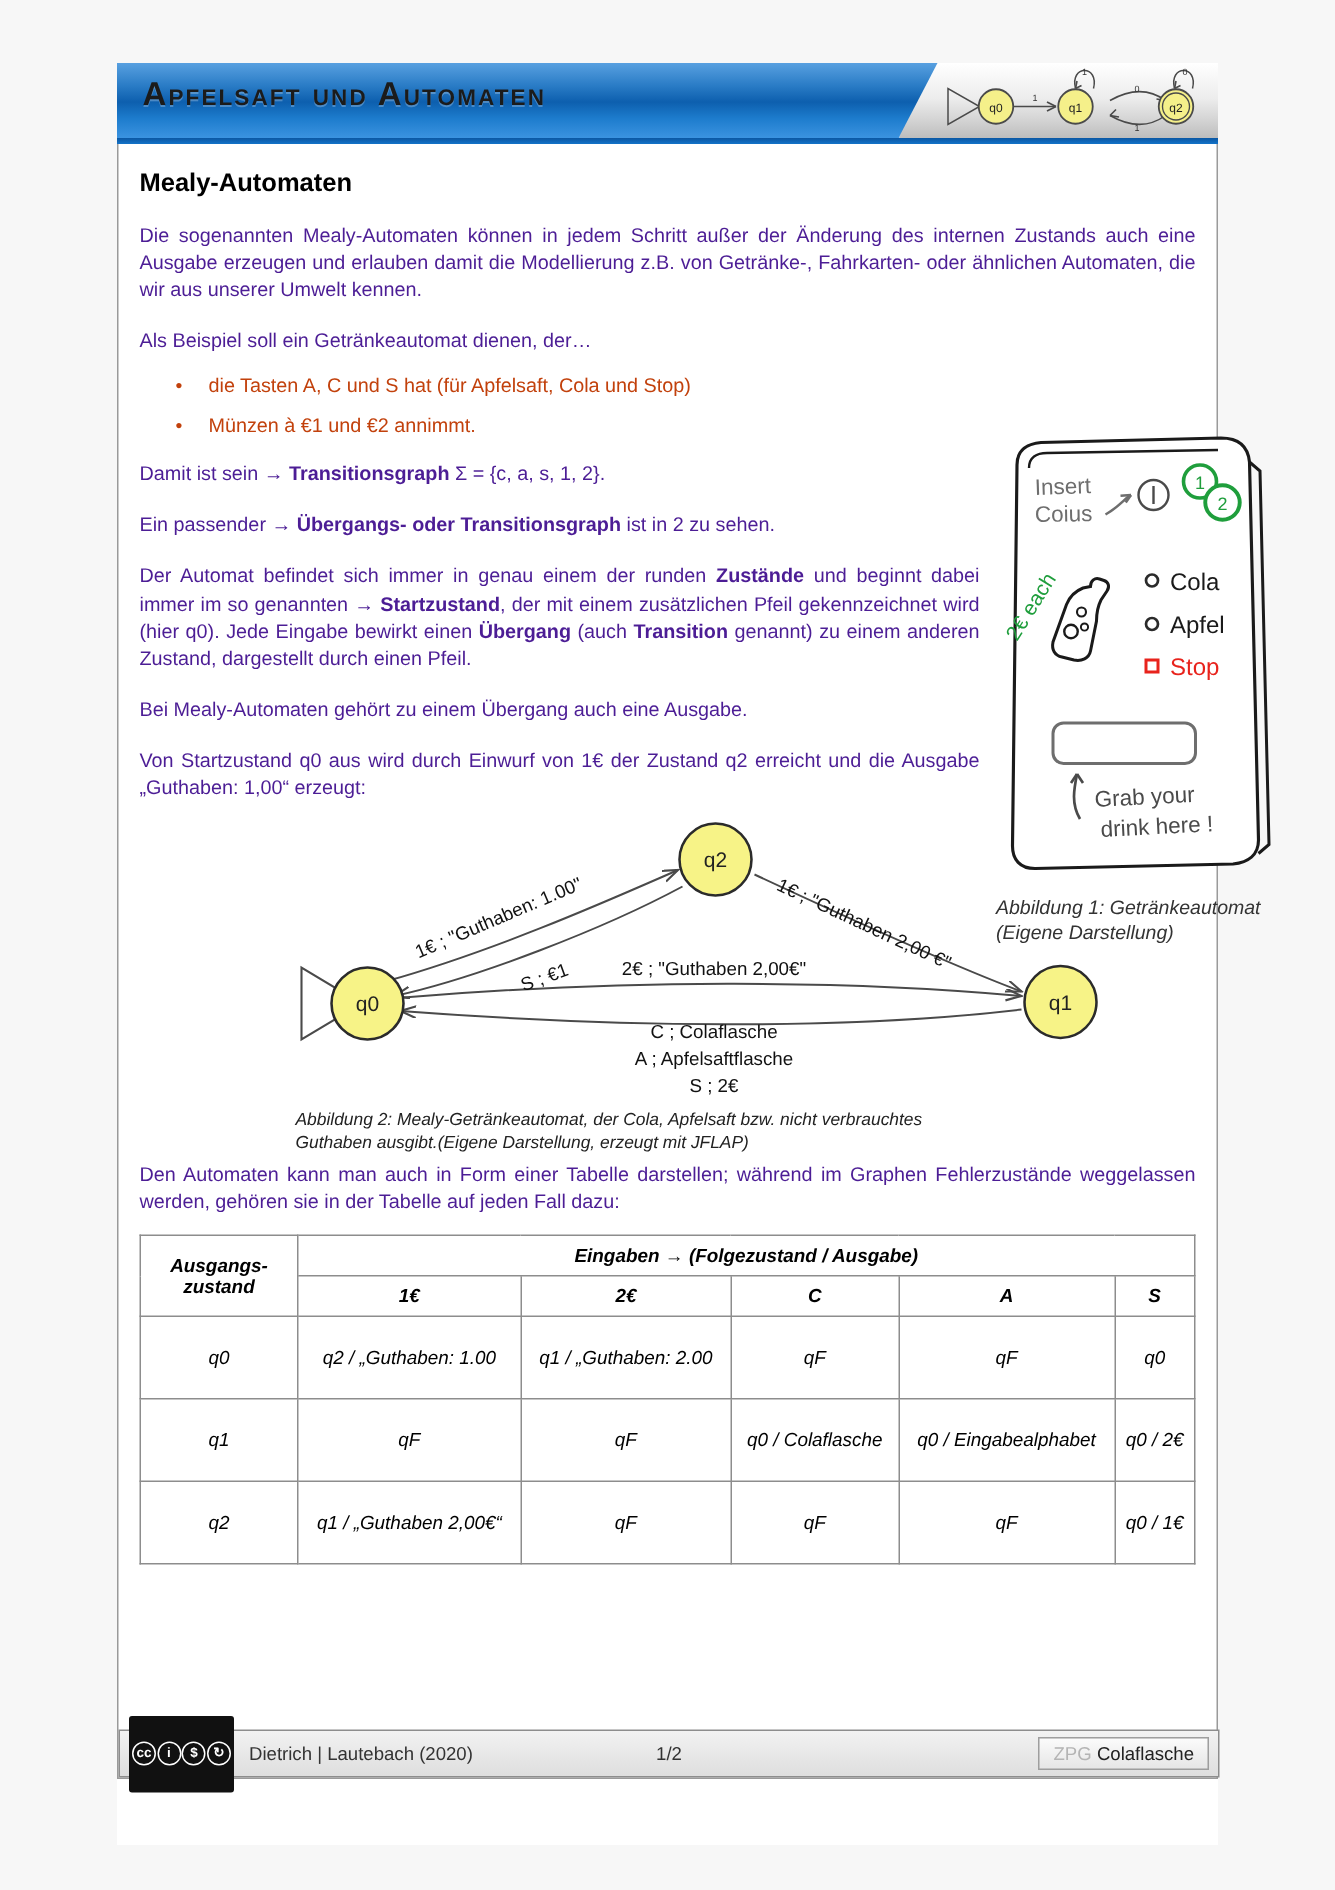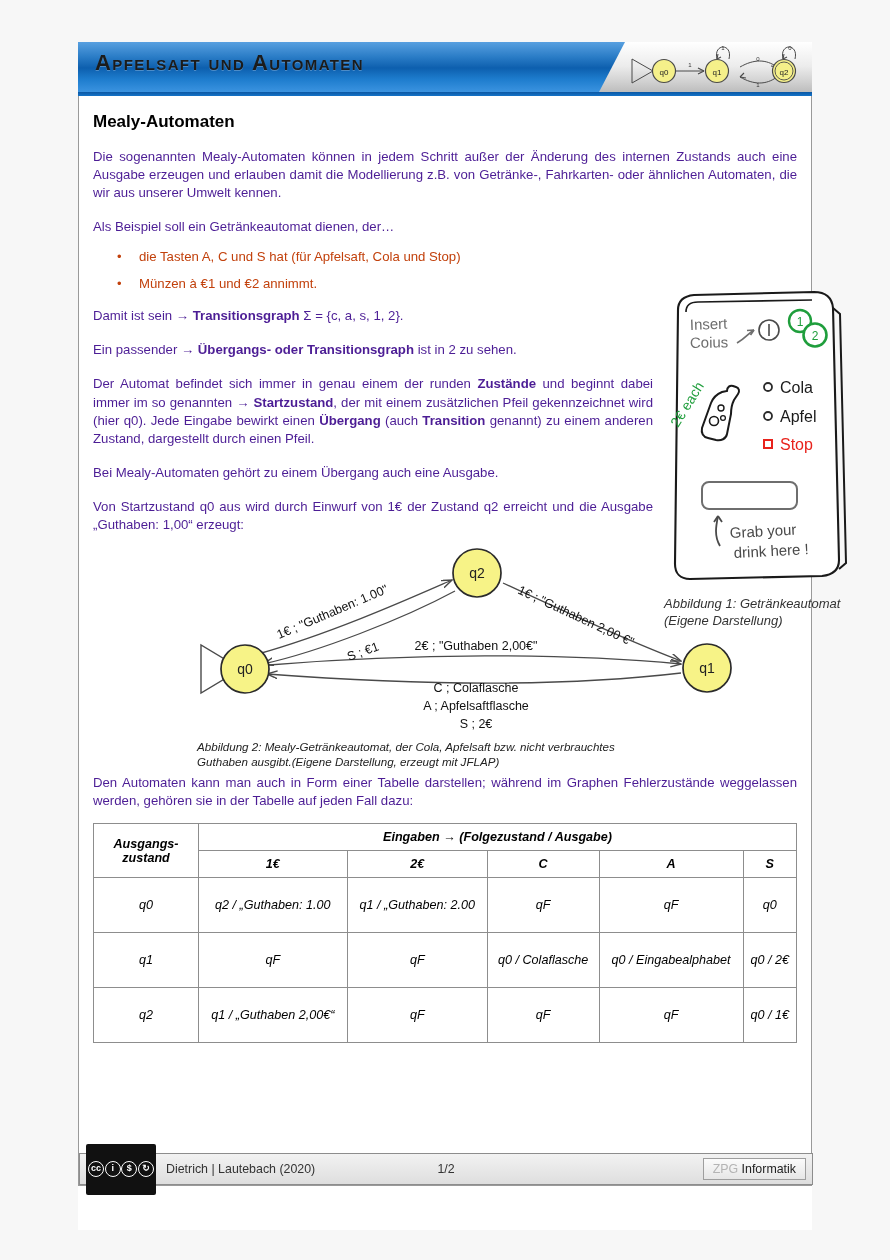--- a/index.html
+++ b/index.html
@@ -409,18 +409,18 @@
       <div class="cc-badge">
         <div class="cc-circle">cc</div>
         <div class="cc-circle">i</div>
         <div class="cc-circle">$</div>
         <div class="cc-circle">↻</div>
       </div>
       <div class="footer-author">Dietrich | Lautebach (2020)</div>
       <div class="footer-page">1/2</div>
       <div class="zpg">
         <span class="zpg-light">ZPG</span>
-        <span class="zpg-dark">Informatik</span>
+        <span class="zpg-dark">Colaflasche</span>
       </div>
     </div>
 
   </div>
 </div>
 
 </body></html>

